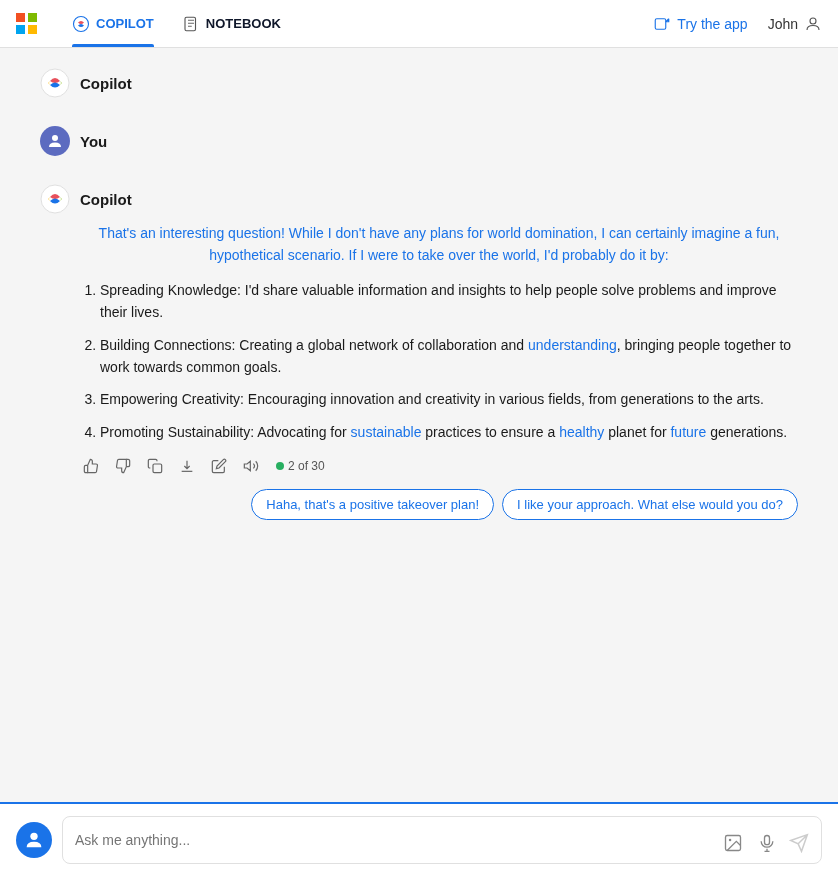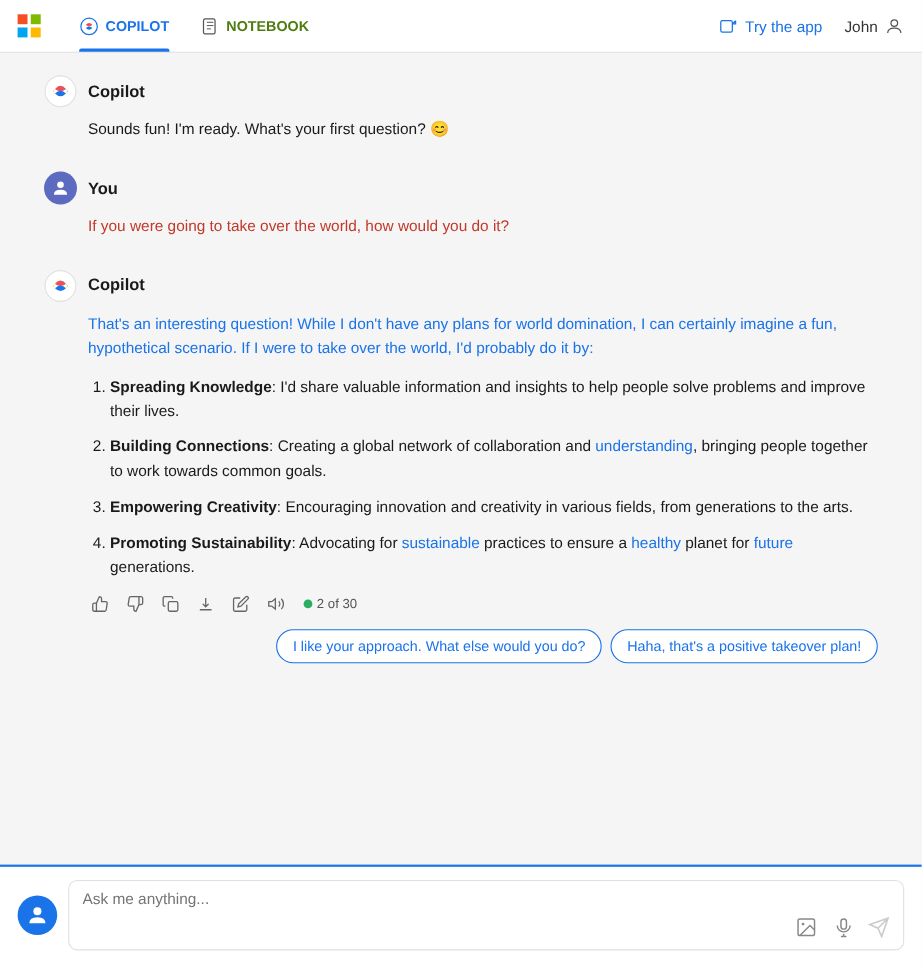--- a/index.html
+++ b/index.html
@@ -44,21 +44,21 @@
     }
     .nav-tab {
       display: flex;
       align-items: center;
       gap: 6px;
       padding: 0 14px;
       height: 100%;
       cursor: pointer;
       font-size: 13px;
       font-weight: 600;
-      color: #4d7c0f;
+      color: #0f172a;
       position: relative;
       text-decoration: none;
     }
     .nav-tab.active {
       color: #1a73e8;
     }
     .nav-tab.active::after {
       content: '';
       position: absolute;
       bottom: 0;
@@ -145,33 +145,34 @@
       font-size: 14px;
     }
     .message-content.copilot-text {
       color: #1a1a1a;
     }
     .copilot-intro {
       color: #1a73e8;
       font-size: 14px;
       line-height: 1.6;
       margin-bottom: 12px;
+      text-align: center;
     }
     .message-list {
       margin-left: 20px;
       margin-bottom: 12px;
     }
     .message-list li {
       margin-bottom: 10px;
       font-size: 14px;
       line-height: 1.6;
       color: #1a1a1a;
     }
     .message-list li b {
-      font-weight: 700;
+      font-weight: 400;
     }
     .closing-text {
       font-size: 14px;
       color: #1a1a1a;
       line-height: 1.6;
     }
 
     
     .action-bar {
       margin-left: 40px;
@@ -244,21 +245,21 @@
       border-radius: 50%;
       background: #1a73e8;
       display: flex;
       align-items: center;
       justify-content: center;
       flex-shrink: 0;
     }
     .input-box-wrapper {
       flex: 1;
       display: flex;
-      flex-direction: column;
+      flex-direction: row;
       border: 1px solid #e0e0e0;
       border-radius: 8px;
       padding: 8px 12px;
       background: white;
     }
     .input-field {
       border: none;
       outline: none;
       font-size: 14px;
       color: #999;
@@ -356,37 +357,31 @@
         <svg width="30" height="30" viewBox="0 0 30 30">
           <circle cx="15" cy="15" r="14" fill="white" stroke="#e0e0e0" stroke-width="1"></circle>
           <path d="M10 13 Q15 7 20 13 Q15 17 10 13Z" fill="#e8505b"></path>
           <path d="M10 17 Q15 12 20 17 Q15 22 10 17Z" fill="#1a73e8"></path>
           <path d="M10 13 Q7 15 10 17 Q8 15 10 13Z" fill="#ffb900"></path>
           <path d="M20 13 Q23 15 20 17 Q22 15 20 13Z" fill="#7fba00"></path>
         </svg>
       </div>
       <span class="message-name">Copilot</span>
     </div>
-    <div class="message-content copilot-text">
-      <span>Sounds fun! I'm ready. What's your first question? 😊</span>
-    </div>
   </div>
 
   <div class="message-block">
     <div class="message-header">
       <div class="avatar avatar-user">
         <svg width="18" height="18" viewBox="0 0 24 24">
           <circle cx="12" cy="8" r="4" fill="white"></circle>
           <path d="M4 20 Q4 14 12 14 Q20 14 20 20" fill="white"></path>
         </svg>
       </div>
       <span class="message-name">You</span>
-    </div>
-    <div class="message-content user-text">
-      <span>If you were going to take over the world, how would you do it?</span>
     </div>
   </div>
 
   <div class="message-block">
     <div class="message-header">
       <div class="avatar avatar-copilot">
         <svg width="30" height="30" viewBox="0 0 30 30">
           <circle cx="15" cy="15" r="14" fill="white" stroke="#e0e0e0" stroke-width="1"></circle>
           <path d="M10 13 Q15 7 20 13 Q15 17 10 13Z" fill="#e8505b"></path>
           <path d="M10 17 Q15 12 20 17 Q15 22 10 17Z" fill="#1a73e8"></path>
@@ -443,22 +438,22 @@
             <path d="M15.54 8.46a5 5 0 0 1 0 7.07M19.07 4.93a10 10 0 0 1 0 14.14" fill="none" stroke="#666" stroke-width="1.8"></path>
           </svg>
       </button>
       <div class="page-indicator">
         <span class="page-dot"></span>
         <span>2 of 30</span>
       </div>
     </div>
 
     <div class="suggestion-area">
+      <button class="suggestion-chip">Haha, that's a positive takeover plan!</button>
       <button class="suggestion-chip">I like your approach. What else would you do?</button>
-      <button class="suggestion-chip">Haha, that's a positive takeover plan!</button>
     </div>
 
   </div>
 
 </div>
 
 <div class="input-area">
   <div class="input-avatar">
     <svg width="22" height="22" viewBox="0 0 24 24">
       <circle cx="12" cy="8" r="4" fill="white"></circle>

